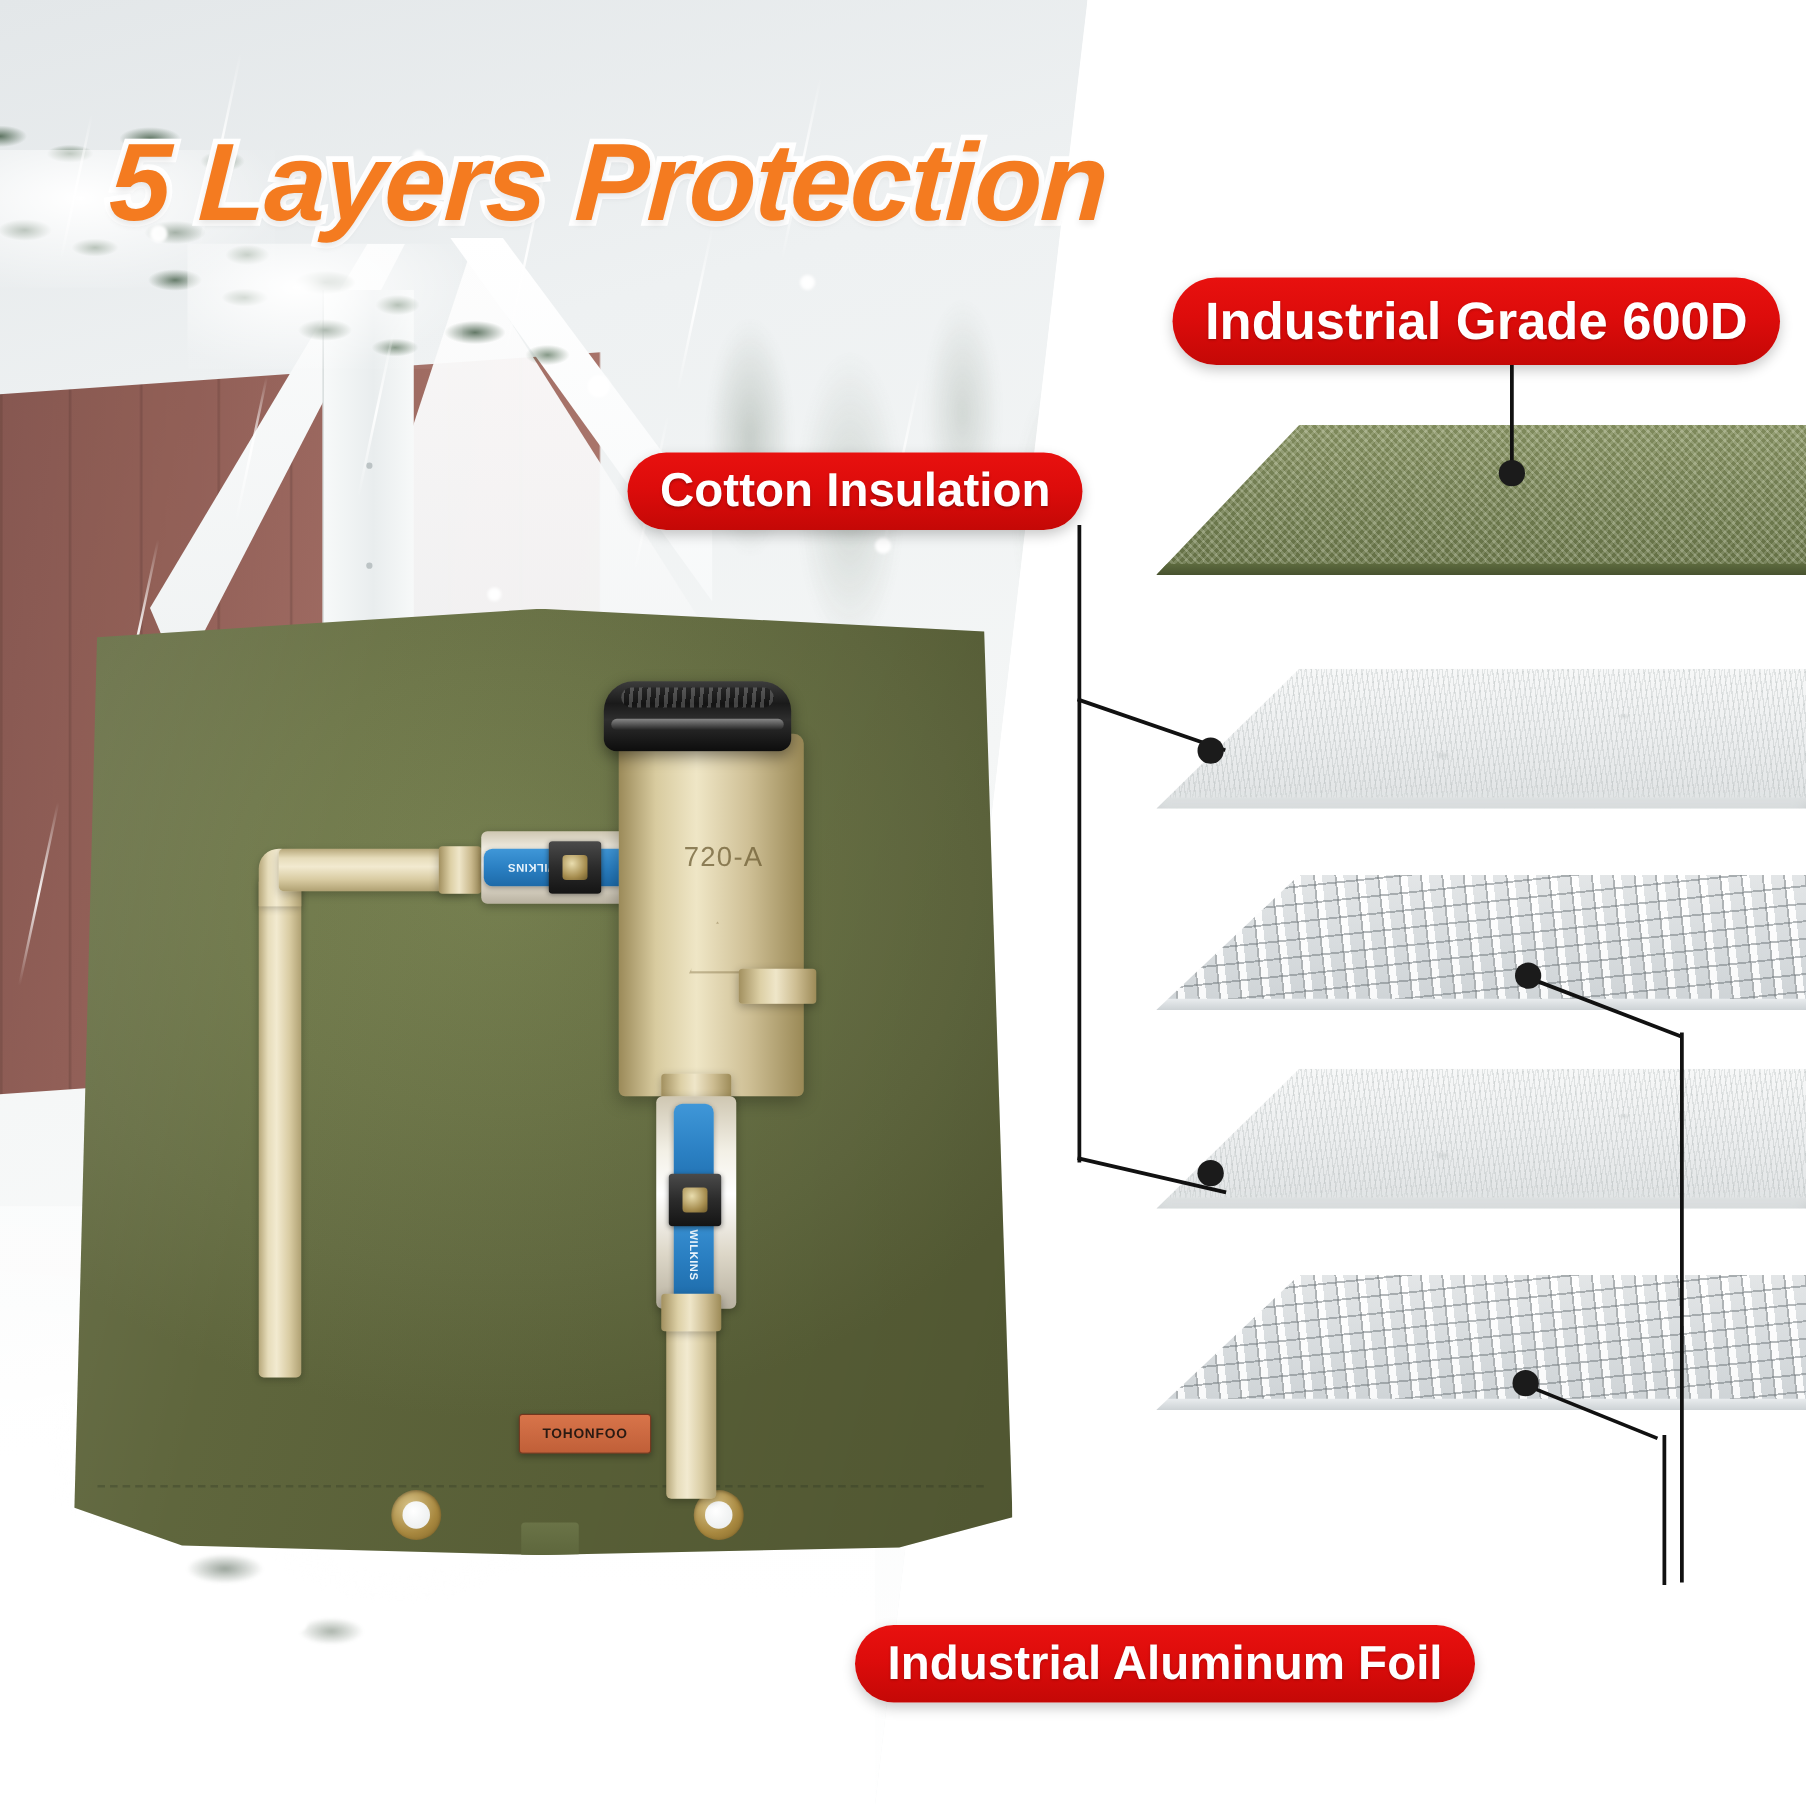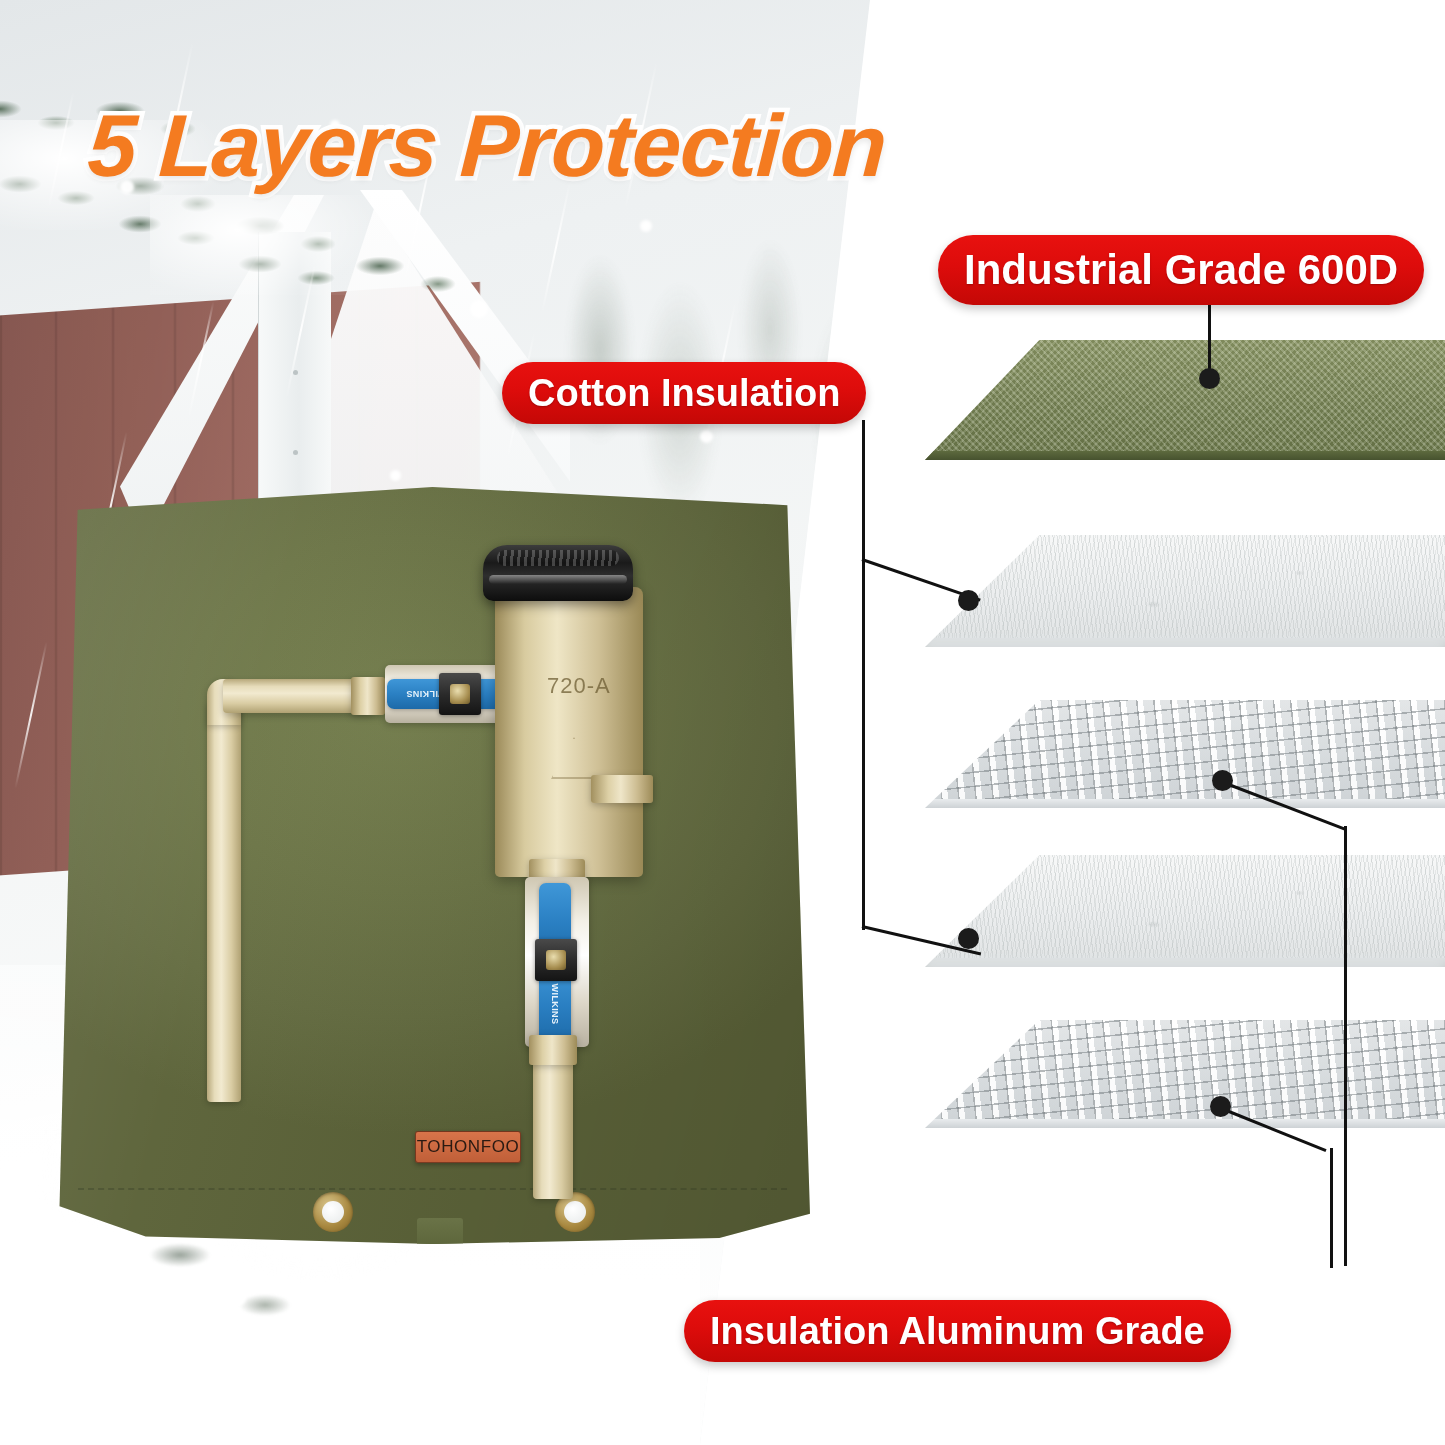--- a/index.html
+++ b/index.html
@@ -109,21 +109,21 @@
     background:radial-gradient(circle at 40% 36%,#ffffff,#e7eaea);}
   .tab{position:absolute;bottom:-8px;left:48%;width:46px;height:34px;
     background:linear-gradient(180deg,#6a7347,#5a6339);border-radius:3px;}
 
   
   .brand-patch{position:absolute;left:415px;top:1131px;width:104px;height:30px;
     background:linear-gradient(180deg,#d8744a,#c05f38);
     border:1px solid rgba(90,40,22,.75);border-radius:3px;
     display:flex;align-items:center;justify-content:center;
     box-shadow:0 2px 5px rgba(0,0,0,.3);z-index:7;}
-  .brand-patch span{font-size:17px;font-weight:normal;letter-spacing:.6px;color:#2a1a12;
+  .brand-patch span{font-size:11px;font-weight:bold;letter-spacing:.6px;color:#2a1a12;
     font-family:"Liberation Sans",sans-serif;}
 
   
   .plumb{position:absolute;left:55px;top:487px;width:755px;height:757px;z-index:6;}
   .pipe{position:absolute;background:linear-gradient(90deg,#b7a87b 0%,#e6dcba 22%,#f2ead0 42%,#d9cca3 72%,#b0a173 100%);
     border-radius:4px;box-shadow:0 2px 6px rgba(0,0,0,.22);}
   .pipe-h{position:absolute;background:linear-gradient(180deg,#b7a87b 0%,#e6dcba 22%,#f2ead0 42%,#d9cca3 72%,#b0a173 100%);
     border-radius:4px;box-shadow:0 3px 7px rgba(0,0,0,.22);}
   .brass{position:absolute;background:linear-gradient(90deg,#a2905f,#ddd0a6 28%,#efe6c9 48%,#cdbd92 74%,#9d8b58);
     border-radius:3px;box-shadow:0 2px 7px rgba(0,0,0,.25);}
@@ -392,27 +392,27 @@
   <div class="dot" style="left:958px;top:928px;"></div>
 
   <div class="dot" style="left:1212px;top:770px;"></div>
   <div class="diag" style="left:1226px;top:782px;width:128px;transform:rotate(21deg);"></div>
   <div class="leader" style="left:1344px;top:826px;width:3px;height:440px;"></div>
 
   <div class="dot" style="left:1210px;top:1096px;"></div>
   <div class="diag" style="left:1224px;top:1108px;width:110px;transform:rotate(22deg);"></div>
   <div class="leader" style="left:1330px;top:1148px;width:3px;height:120px;"></div>
 
-  <div class="badge" style="left:938px;top:235px;height:70px;">
+  <div class="badge" style="left:938px;top:222px;height:70px;">
     <span style="font-size:42px;">Industrial Grade 600D</span>
   </div>
 
   <div class="badge" style="left:502px;top:362px;height:62px;">
     <span style="font-size:38px;">Cotton Insulation</span>
   </div>
 
   <div class="badge" style="left:684px;top:1300px;height:62px;">
-    <span style="font-size:38px;">Insulation Aluminum Grade</span>
+    <span style="font-size:38px;">Industrial Aluminum Foil</span>
   </div>
 
   <div class="title">5 Layers Protection</div>
 
 </div>
 
 </body></html>

